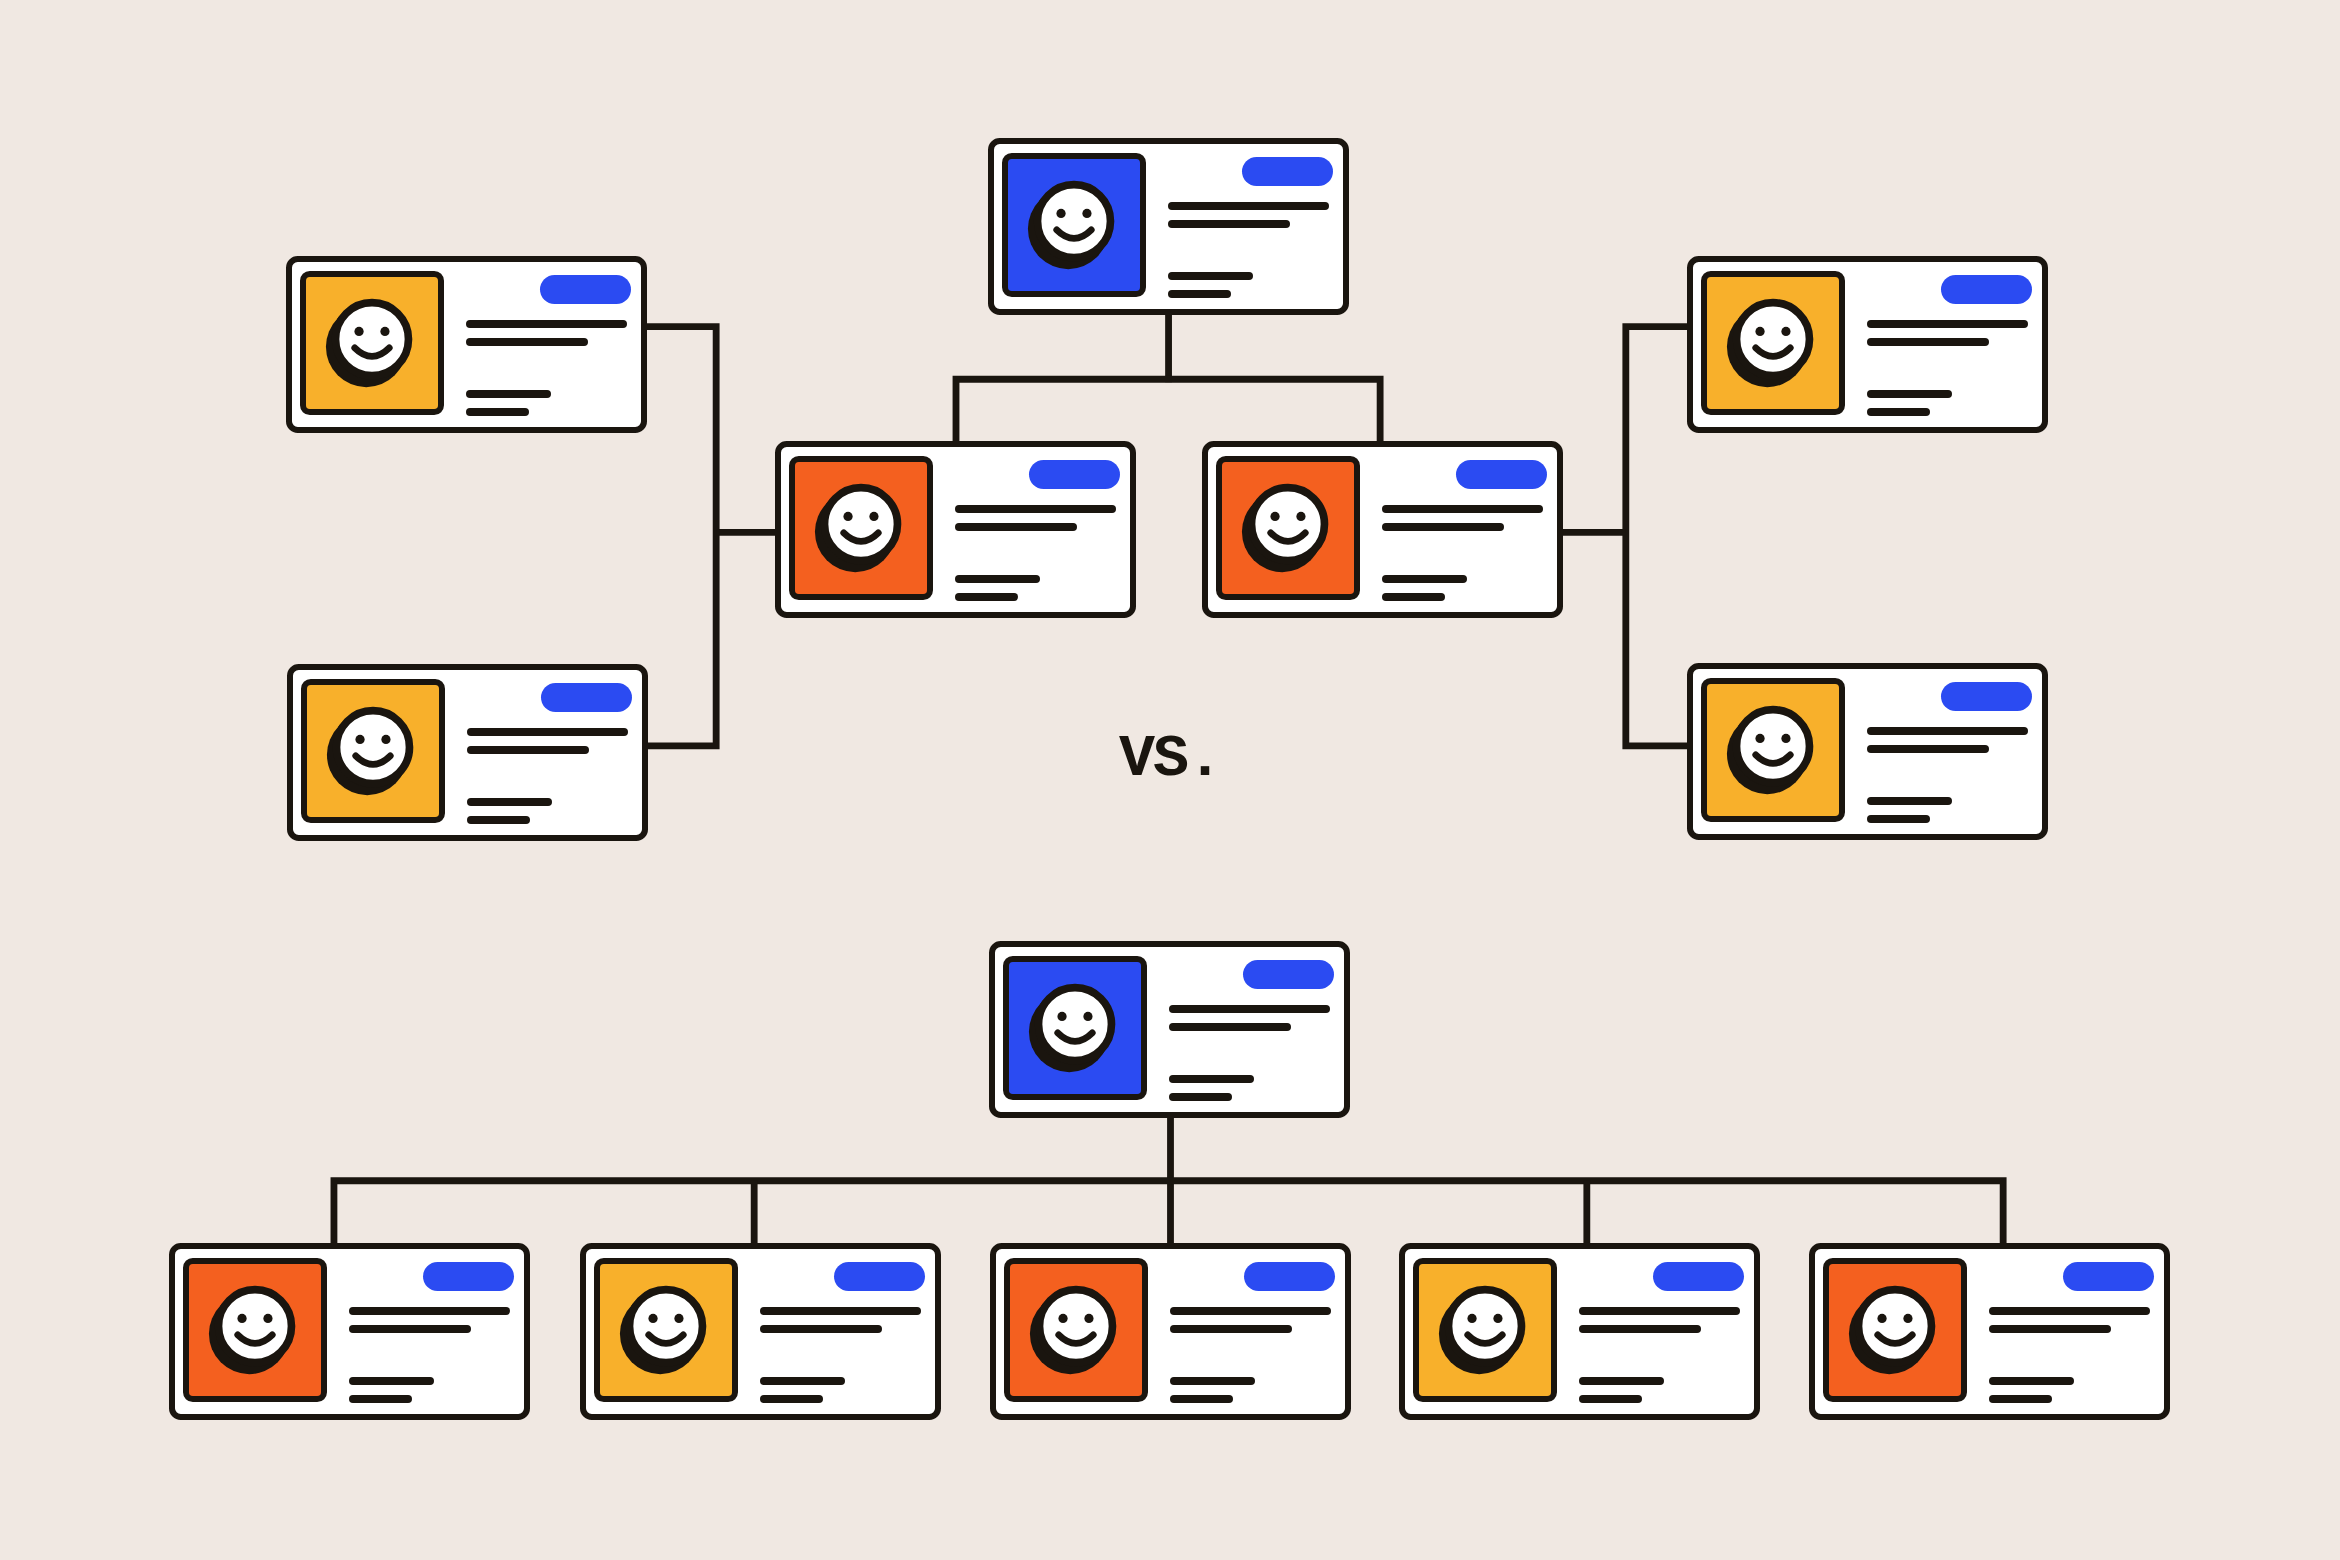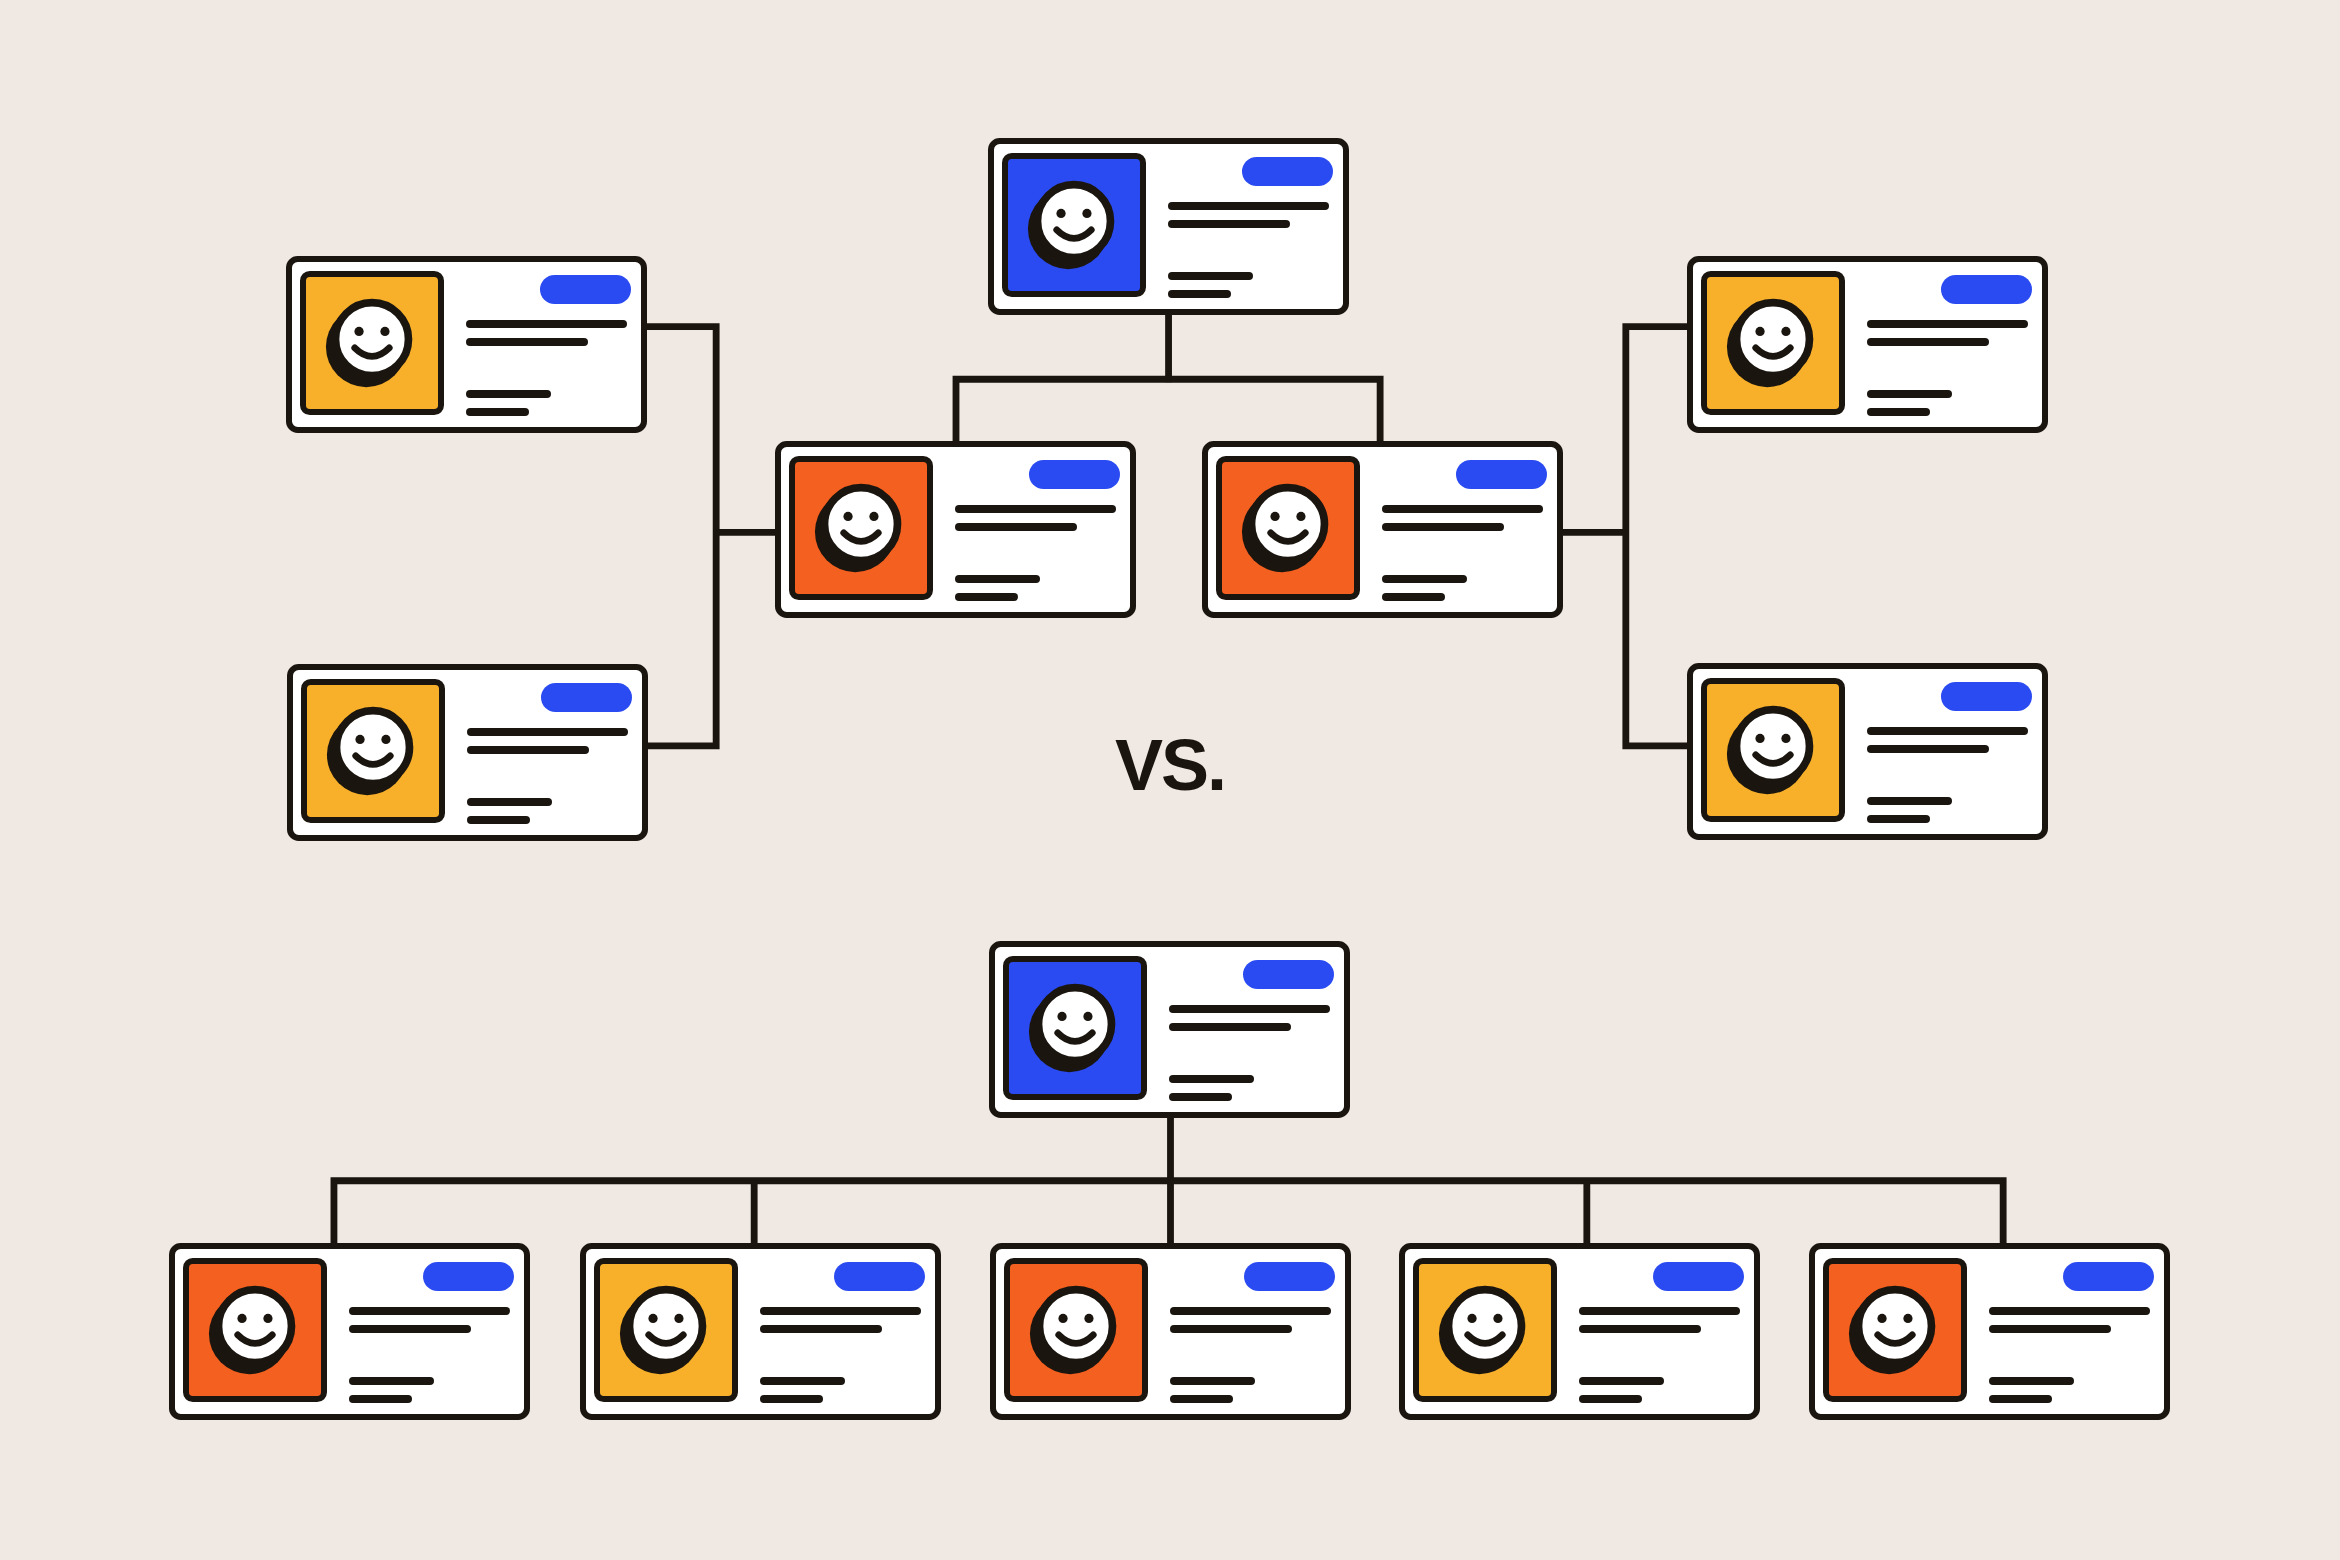--- a/index.html
+++ b/index.html
@@ -8,22 +8,22 @@
   #connectors{position:absolute;left:0;top:0;width:2341px;height:1560px;}
   #cards-layer{position:absolute;left:0;top:0;width:2341px;height:1560px;}
   .card{position:absolute;width:361px;height:177px;box-sizing:border-box;
         background:#fff;border:6.8px solid var(--ink,#1a150f);border-radius:11.7px;}
   .avatar{position:absolute;left:7.8px;top:8.8px;width:144px;height:144px;box-sizing:border-box;
         border:6.8px solid var(--ink,#1a150f);border-radius:9.8px;
         display:flex;align-items:center;justify-content:center;overflow:hidden;}
   .badge{position:absolute;left:248px;top:12.7px;width:91px;height:29px;border-radius:14.6px;}
   .tline{position:absolute;left:174px;height:7.8px;border-radius:3.9px;background:var(--ink,#1a150f);}
   .vs{position:absolute;left:1170px;top:729px;transform:translateX(-50%);
-      font-size:72px;font-weight:700;letter-spacing:-2px;line-height:1;
-      color:var(--ink,#1a150f);font-family:Liberation Sans, sans-serif;}
+      font-size:60px;font-weight:700;letter-spacing:-2px;line-height:1;
+      color:var(--ink,#1a150f);font-family:Liberation Mono, monospace;}
 </style>
 </head>
 <body>
 
 <div id="stage" style="width: 2341px; height: 1560px;">
   <svg id="connectors" viewBox="0 0 2400 1600" xmlns="http://www.w3.org/2000/svg">
       <path d="M1198 320 V392" fill="none" stroke="#1a150f" stroke-width="7" stroke-linejoin="miter"></path>
       <path d="M980 456 V389 H1415 V456" fill="none" stroke="#1a150f" stroke-width="7" stroke-linejoin="miter"></path>
       <path d="M661 335 H734 V765 H661" fill="none" stroke="#1a150f" stroke-width="7" stroke-linejoin="miter"></path>
       <path d="M734 546 H799" fill="none" stroke="#1a150f" stroke-width="7" stroke-linejoin="miter"></path>

